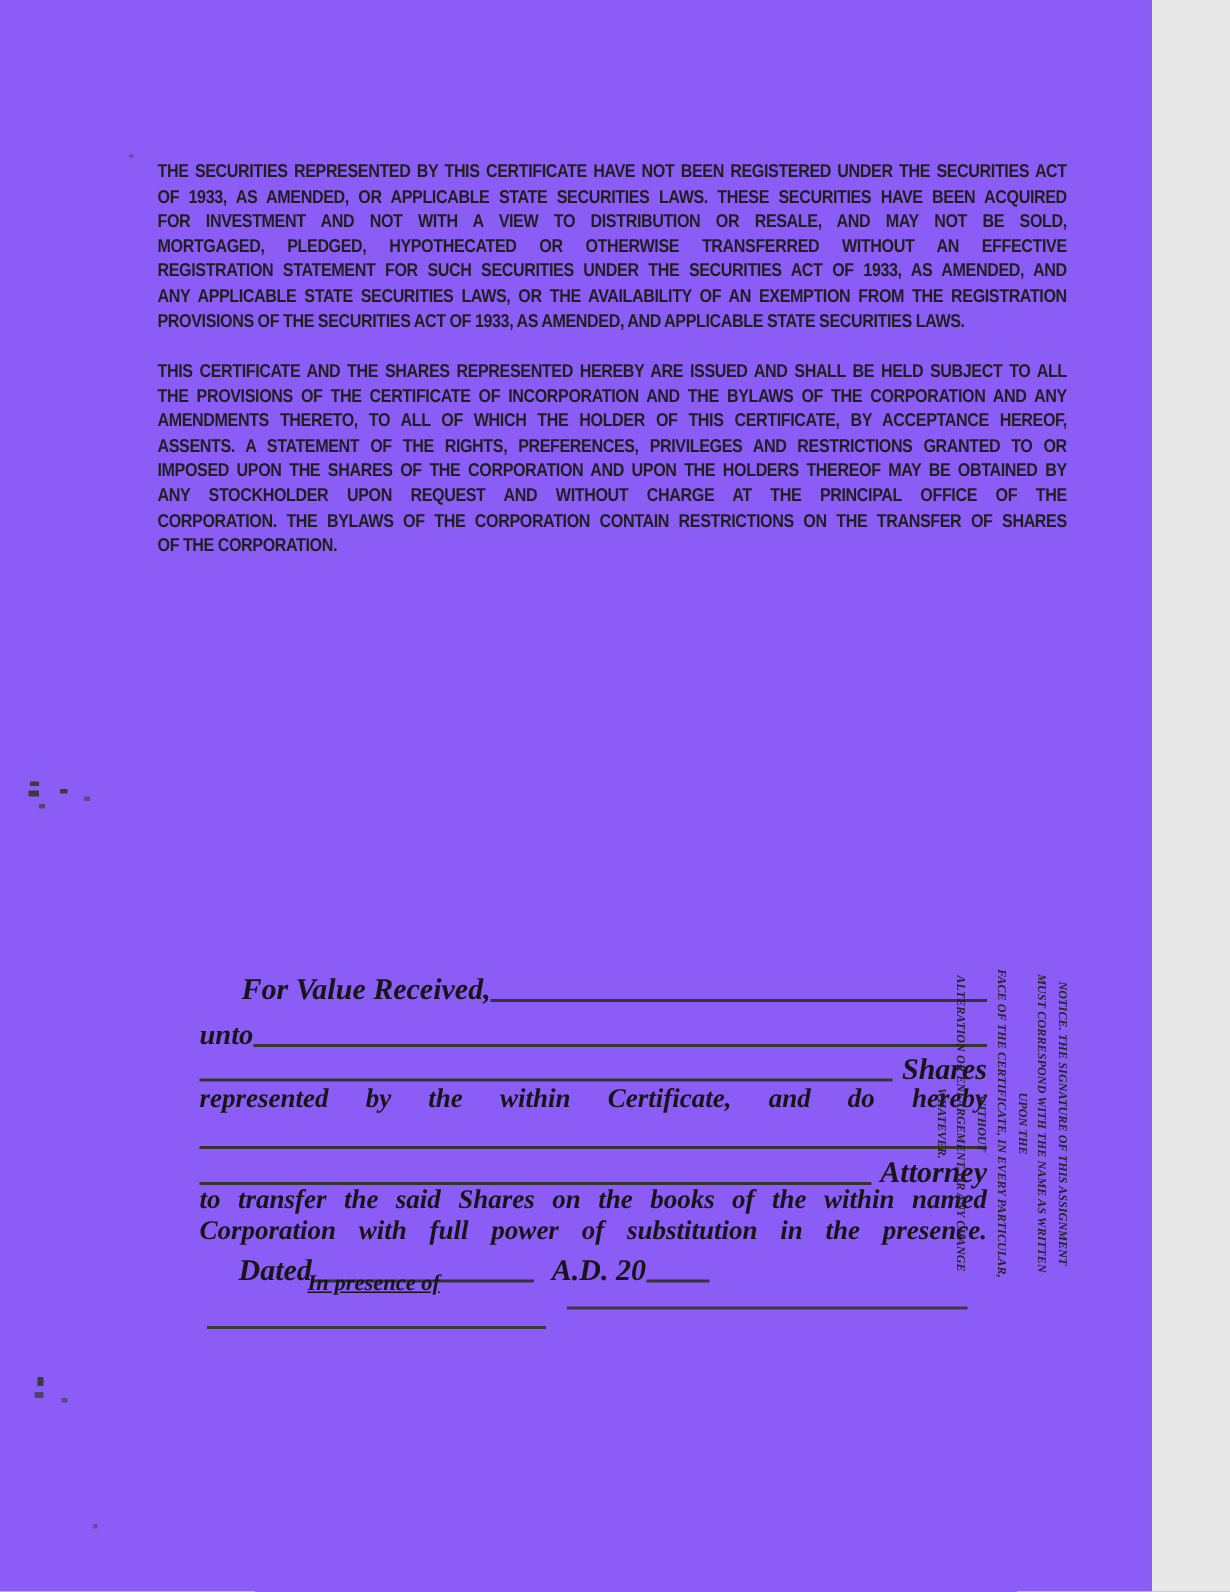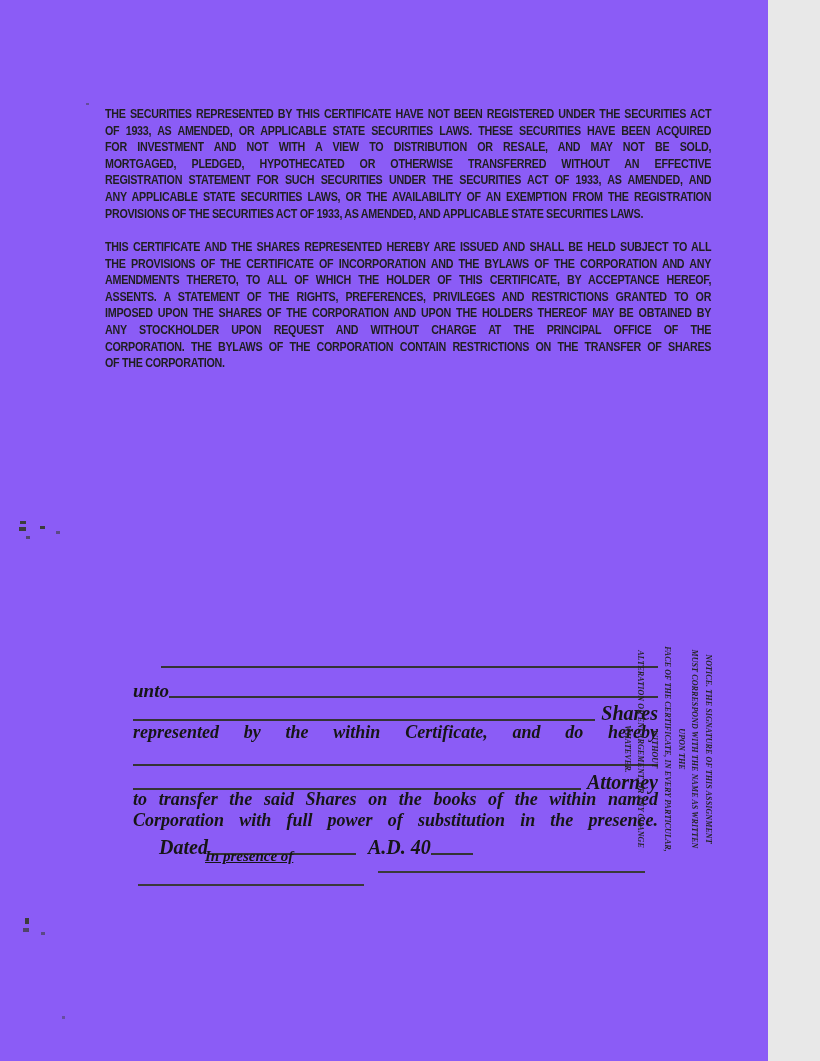--- a/index.html
+++ b/index.html
@@ -72,20 +72,21 @@
       <div class="p-line">IMPOSED UPON THE SHARES OF THE CORPORATION AND UPON THE HOLDERS THEREOF MAY BE OBTAINED BY</div>
       <div class="p-line">ANY STOCKHOLDER UPON REQUEST AND WITHOUT CHARGE AT THE PRINCIPAL OFFICE OF THE</div>
       <div class="p-line">CORPORATION. THE BYLAWS OF THE CORPORATION CONTAIN RESTRICTIONS ON THE TRANSFER OF SHARES</div>
       <div class="p-line">OF THE CORPORATION.</div>
     </div>
 
   <div>
 
     <div class="form-row scriptfont" style="top:642px; height:30px;">
       <span style="width:28px;"></span>
+      <span style="font-size:20px;">For Value Received,</span>
       <span class="rule grow"></span>
     </div>
 
     <div class="form-row scriptfont" style="top:676px; height:26px;">
       <span style="font-size:19px;">unto</span>
       <span class="rule grow"></span>
     </div>
 
     <div class="form-row scriptfont" style="top:699px; height:26px;">
       <span class="rule grow"></span>
@@ -105,21 +106,21 @@
 
     <div class="justline scriptfont" style="top:789px;">to transfer the said Shares on the books of the within named</div>
 
     <div class="justline scriptfont" style="top:810px;">Corporation with full power of substitution in the presence.</div>
 
     <div class="form-row scriptfont" style="top:831px; height:28px;text-align:right;">
       <span style="width:26px;"></span>
       <span style="font-size:20px;">Dated</span>
       <span class="rule" style="width:148px;"></span>
       <span style="width:12px;"></span>
-      <span style="font-size:20px;">A.D. 40</span>
+      <span style="font-size:20px;">A.D. 20</span>
       <span class="rule" style="width:42px;"></span>
     </div>
 
     <div class="scriptfont" style="position:absolute; left:205px; top:848px; font-size:15px;text-decoration:underline;">In presence of</div>
 
     <div class="sigline" style="left:378px; top:871px; width:267px;"></div>
     <div class="sigline" style="left:138px; top:884px; width:226px;"></div>
   </div>
 
   <div class="notice-box">

